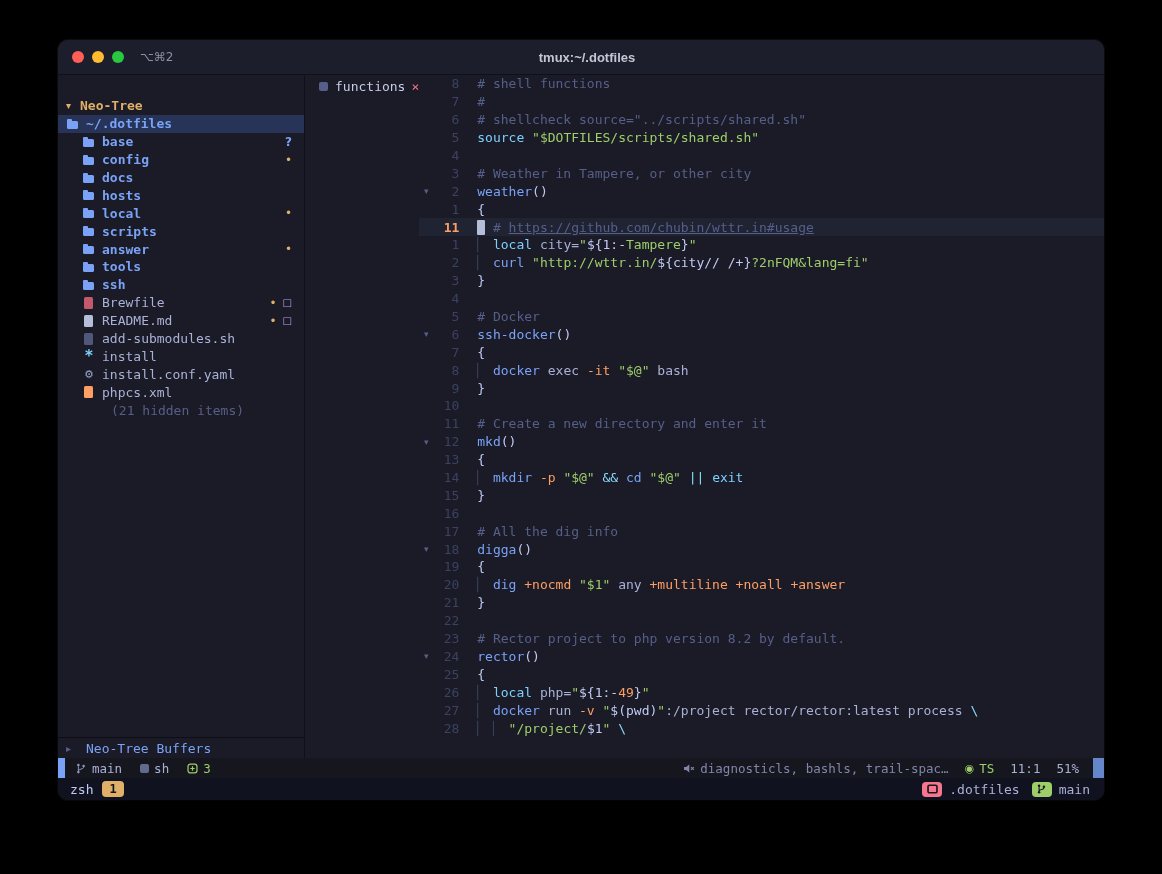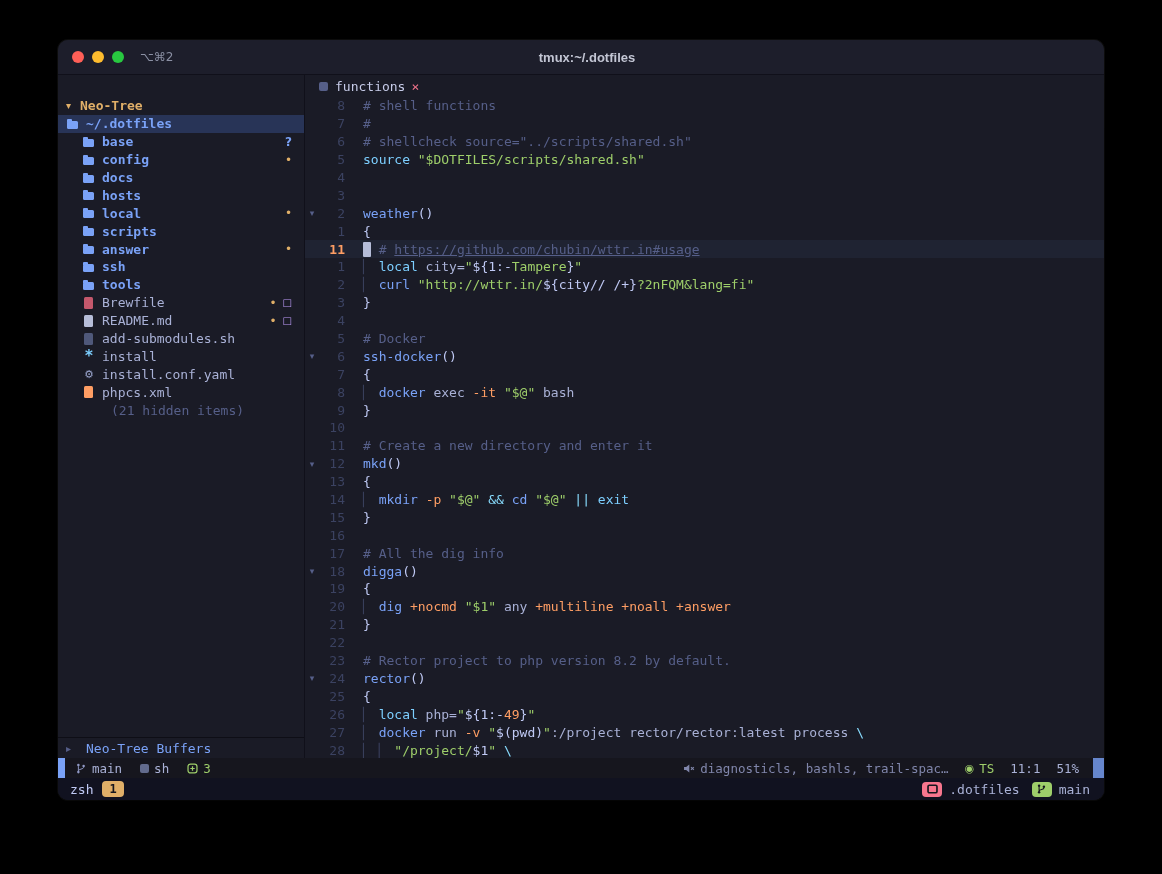--- a/index.html
+++ b/index.html
@@ -45,21 +45,21 @@
   .icon.yaml{color:#9aa5ce;font-size:11px;}
   .badges{margin-left:auto;padding-right:12px;display:flex;gap:6px;align-items:center;}
   .badge{font-family:"DejaVu Sans",sans-serif;font-size:12px;}
   .badge.q{color:#7aa2f7;font-weight:700;}
   .badge.dot{color:#e0af68;}
   .badge.sq{color:#bb9af7;font-size:10px;}
   .buffers{height:20px;flex:none;border-top:1px solid #0e0e16;display:flex;align-items:center;padding-left:8px;font-size:13px;}
   .bufarrow{width:14px;color:#565f89;font-family:"DejaVu Sans",sans-serif;font-size:10px;}
   .buflbl{color:#7aa2f7;margin-left:6px;}
   
-  .editor{flex:1;display:flex;flex-direction:column;min-width:0;}
+  .editor{flex:1;display:flex;flex-direction:row;min-width:0;}
   .tabline{height:22px;flex:none;display:flex;align-items:center;padding-left:14px;font-size:13px;}
   .tabicon{width:9px;height:9px;background:#565f89;border-radius:2px;margin-right:7px;}
   .tablbl{color:#c6cbe8;}
   .tabclose{color:#f7768e;margin-left:6px;cursor:default;}
   .code{flex:1;overflow:hidden;}
   .cline{height:17.9px;display:flex;align-items:center;font-size:13px;white-space:pre;}
   .curline{background:rgba(122,162,247,0.06);}
   .foldcol{width:14px;flex:none;text-align:center;color:#565f89;font-family:"DejaVu Sans",sans-serif;font-size:9px;}
   .lnum{width:26px;flex:none;text-align:right;color:#3b4261;}
   .curnum{color:#ff9e64;font-weight:700;}
@@ -166,25 +166,25 @@
             </div>
             <div class="srow child">
               <span class="icon folder"></span>
               <span class="slabel fold-lbl">answer</span>
               <span class="badges">
                 <span class="badge dot">•</span>
               </span>
             </div>
             <div class="srow child">
               <span class="icon folder"></span>
+              <span class="slabel fold-lbl">tools</span>
+            </div>
+            <div class="srow child">
+              <span class="icon folder"></span>
               <span class="slabel fold-lbl">ssh</span>
-            </div>
-            <div class="srow child">
-              <span class="icon folder"></span>
-              <span class="slabel fold-lbl">tools</span>
             </div>
             <div class="srow child">
               <span class="icon brew"></span>
               <span class="slabel file-lbl">Brewfile</span>
               <span class="badges">
                 <span class="badge dot">•</span>
                 <span class="badge sq">□</span>
               </span>
             </div>
             <div class="srow child">
@@ -227,21 +227,21 @@
         <span class="tabicon"></span>
         <span class="tablbl">functions</span>
         <span class="tabclose">×</span>
       </div>
       <div class="code" id="code">
           <div class="cline"><span class="foldcol"> </span><span class="lnum">8</span><span class="ltext"><span class="sg-c"># shell functions</span></span></div>
           <div class="cline"><span class="foldcol"> </span><span class="lnum">7</span><span class="ltext"><span class="sg-c">#</span></span></div>
           <div class="cline"><span class="foldcol"> </span><span class="lnum">6</span><span class="ltext"><span class="sg-c"># shellcheck source="../scripts/shared.sh"</span></span></div>
           <div class="cline"><span class="foldcol"> </span><span class="lnum">5</span><span class="ltext"><span class="sg-kw">source</span><span class="sg-t"> </span><span class="sg-s">"$DOTFILES/scripts/shared.sh"</span></span></div>
           <div class="cline"><span class="foldcol"> </span><span class="lnum">4</span><span class="ltext"></span></div>
-          <div class="cline"><span class="foldcol"> </span><span class="lnum">3</span></div>
+          <div class="cline"><span class="foldcol"> </span><span class="lnum">3</span><span class="ltext"><span class="sg-c"># Weather in Tampere, or other city</span></span></div>
           <div class="cline"><span class="foldcol">▾</span><span class="lnum">2</span><span class="ltext"><span class="sg-fn">weather</span><span class="sg-p">()</span></span></div>
           <div class="cline"><span class="foldcol"> </span><span class="lnum">1</span><span class="ltext"><span class="sg-p">{</span></span></div>
           <div class="cline curline"><span class="foldcol"> </span><span class="lnum curnum">11</span><span class="ltext"><span class="sg-cur"> </span><span class="sg-t"> </span><span class="sg-c"># </span><span class="sg-cu">https://github.com/chubin/wttr.in#usage</span></span></div>
           <div class="cline"><span class="foldcol"> </span><span class="lnum">1</span><span class="ltext"><span class="sg-g">▏</span><span class="sg-t"> </span><span class="sg-kw">local</span><span class="sg-t"> city=</span><span class="sg-s">"</span><span class="sg-v">${1:-</span><span class="sg-s">Tampere</span><span class="sg-v">}</span><span class="sg-s">"</span></span></div>
           <div class="cline"><span class="foldcol"> </span><span class="lnum">2</span><span class="ltext"><span class="sg-g">▏</span><span class="sg-t"> </span><span class="sg-k">curl</span><span class="sg-t"> </span><span class="sg-s">"http://wttr.in/</span><span class="sg-v">${city// /+}</span><span class="sg-s">?2nFQM&amp;lang=fi"</span></span></div>
           <div class="cline"><span class="foldcol"> </span><span class="lnum">3</span><span class="ltext"><span class="sg-p">}</span></span></div>
           <div class="cline"><span class="foldcol"> </span><span class="lnum">4</span><span class="ltext"></span></div>
           <div class="cline"><span class="foldcol"> </span><span class="lnum">5</span><span class="ltext"><span class="sg-c"># Docker</span></span></div>
           <div class="cline"><span class="foldcol">▾</span><span class="lnum">6</span><span class="ltext"><span class="sg-fn">ssh-docker</span><span class="sg-p">()</span></span></div>
           <div class="cline"><span class="foldcol"> </span><span class="lnum">7</span><span class="ltext"><span class="sg-p">{</span></span></div>

